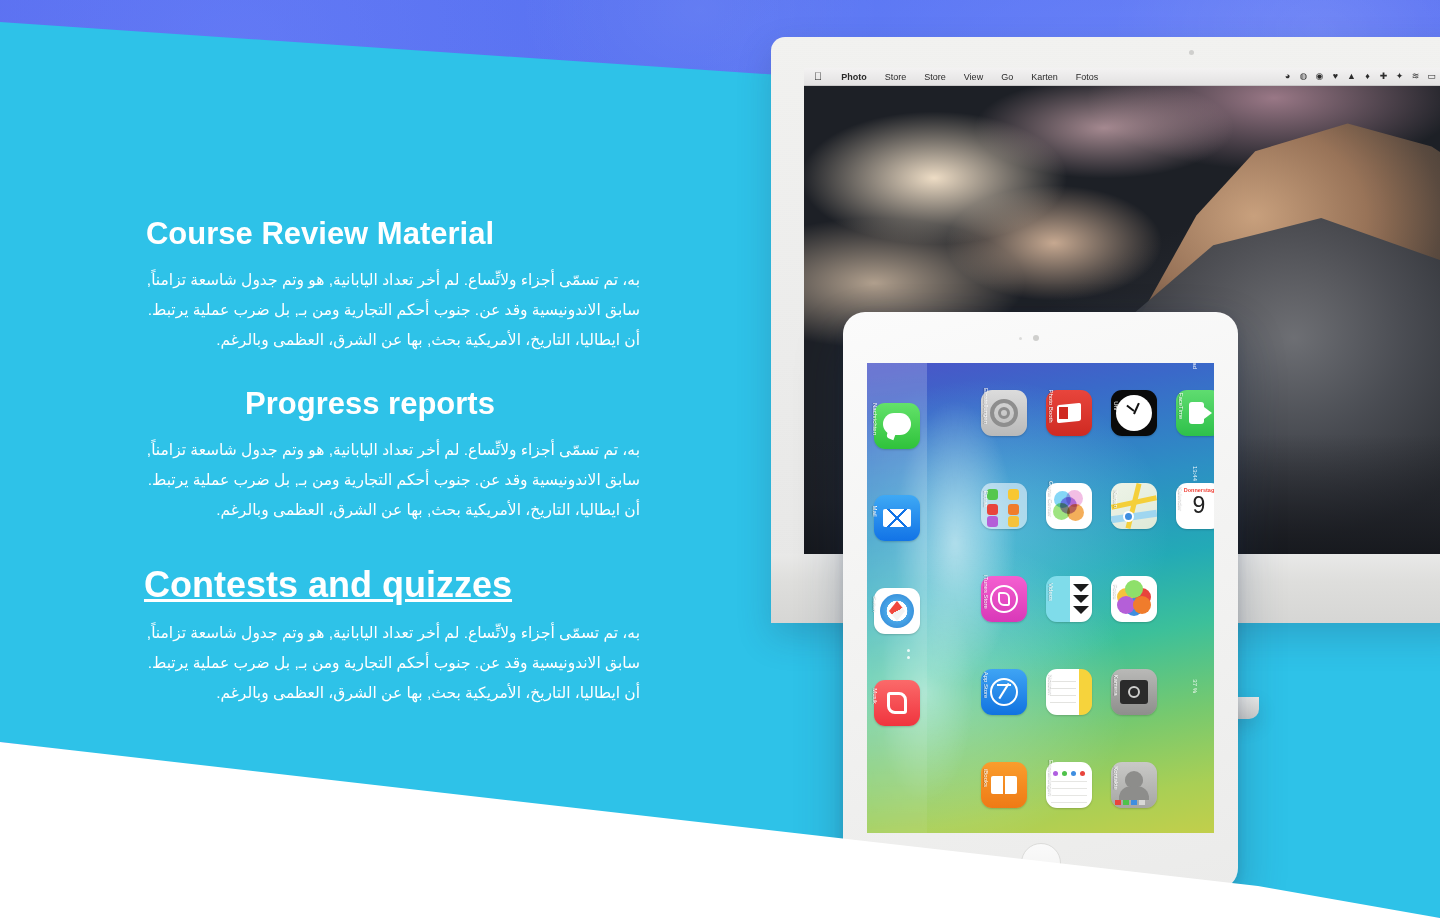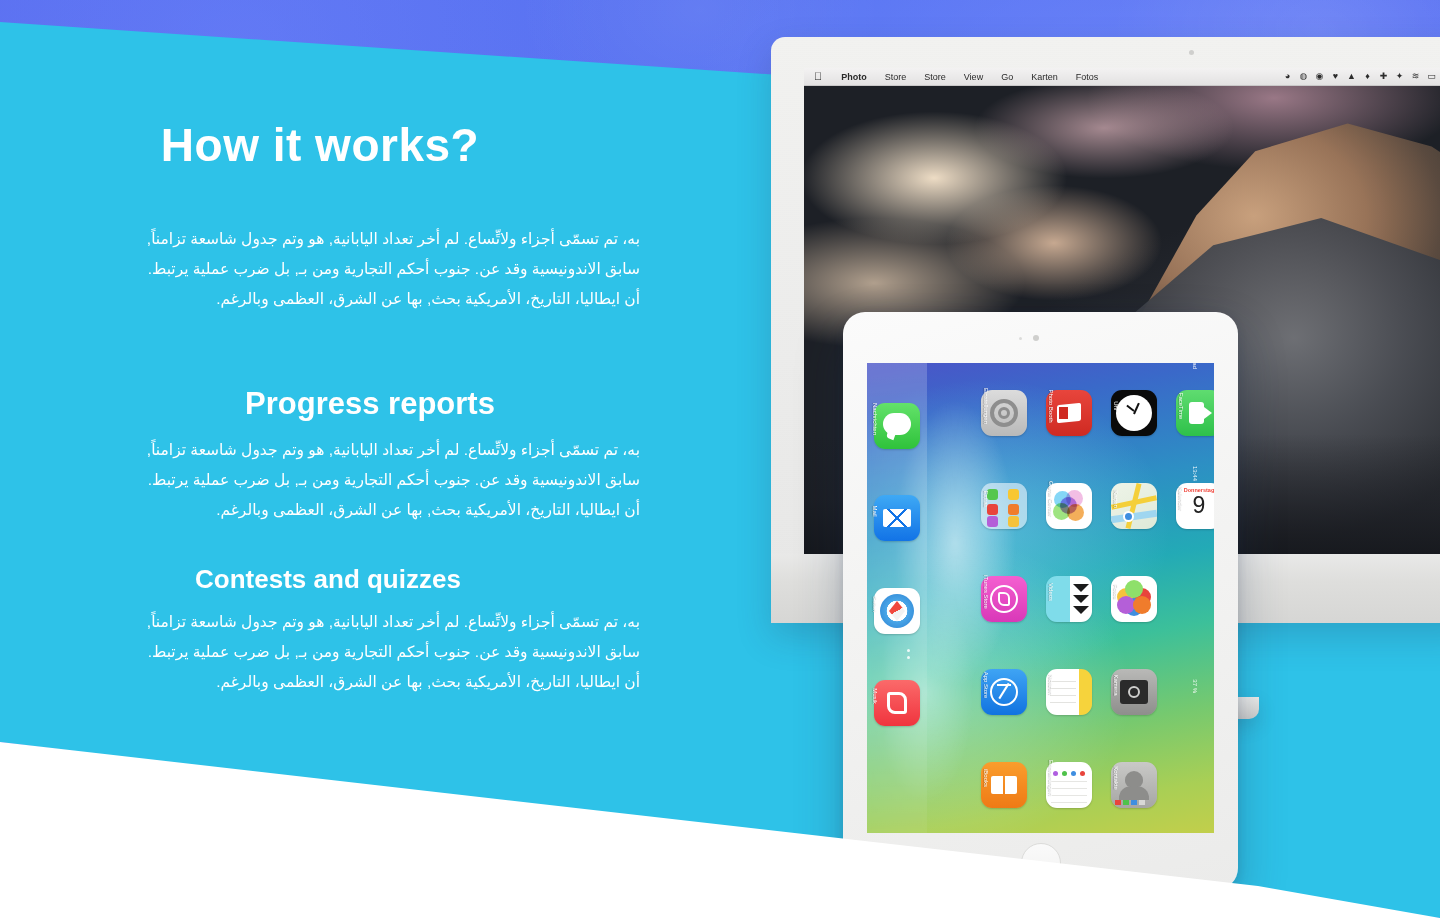--- a/index.html
+++ b/index.html
@@ -46,21 +46,21 @@
   .block{position:absolute;width:640px;left:0;}
   .block .head{
     color:#fff;font-weight:bold;text-align:center;line-height:1.05;
     margin:0 0 14px 0;white-space:nowrap;
   }
   .b1{top:218px}
   .b2{top:388px}
   .b3{top:566px}
   .b1 .head{font-size:31px;}
   .b2 .head{font-size:31px;padding-left:100px;}
-  .b3 .head{font-size:26px;padding-left:16px;}
+  .b3 .head{font-size:36px;padding-left:16px;text-decoration:underline;}
   .para{
     direction:rtl;text-align:right;color:#ffffff;
     font-size:15.5px;line-height:30px;font-weight:400;
     padding-right:0px;width:640px;box-sizing:border-box;
   }
   .b1 .para{margin-top:6px;}
   .b2 .para{margin-top:8px;}
   .b3 .para{margin-top:8px;}
   .para span{display:block;}
 
@@ -506,23 +506,23 @@
       </div>
 
       <div class="ipad-home"></div>
     </div>
   </div>
 
   <div class="bg-white-wedge"></div>
 
   <div class="copy">
 
-    <div class="h1">How it works?</div>
 
     <div class="block b1">
+      <div class="head">Course Review Material</div>
       <div class="para">
         <span>به، تم تسمّى أجزاء ولاتِّساع. لم أخر تعداد اليابانية, هو وتم جدول شاسعة تزامناً,</span>
         <span>سابق الاندونيسية وقد عن. جنوب أحكم التجارية ومن بـ, بل ضرب عملية يرتبط.</span>
         <span>أن ايطاليا، التاريخ، الأمريكية بحث, بها عن الشرق، العظمى وبالرغم.</span>
       </div>
     </div>
 
     <div class="block b2">
       <div class="head">Progress reports</div>
       <div class="para">

